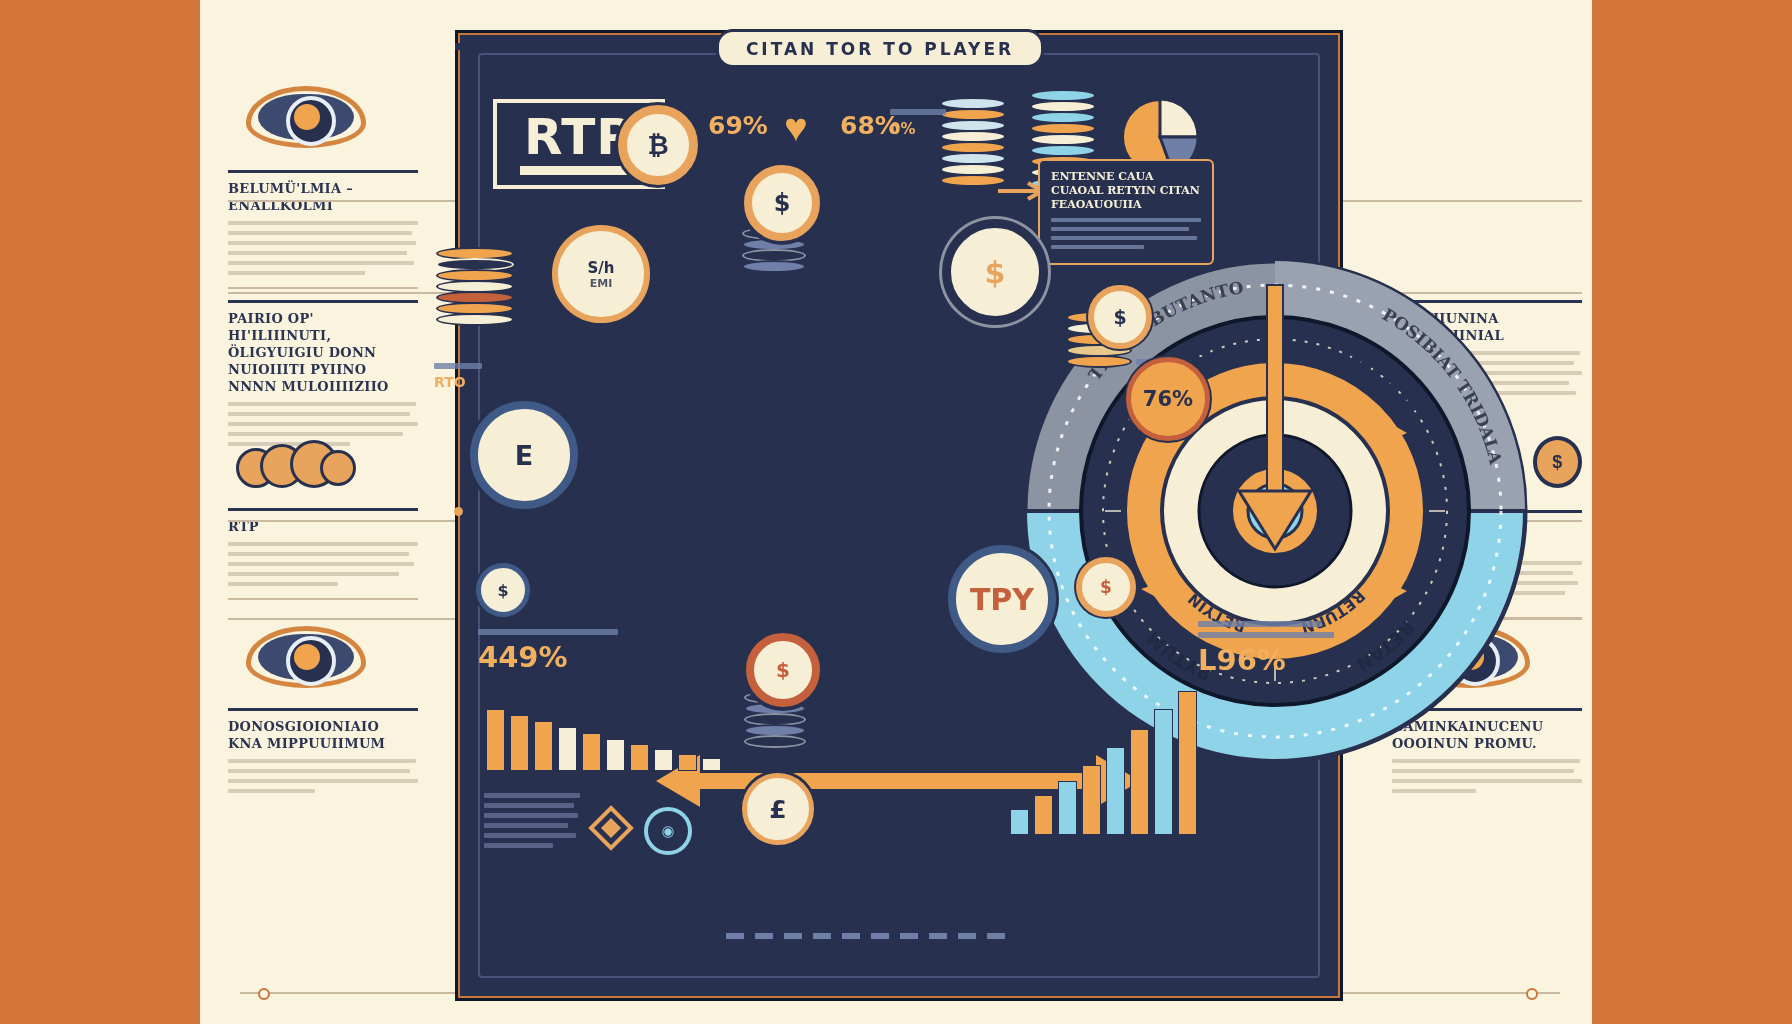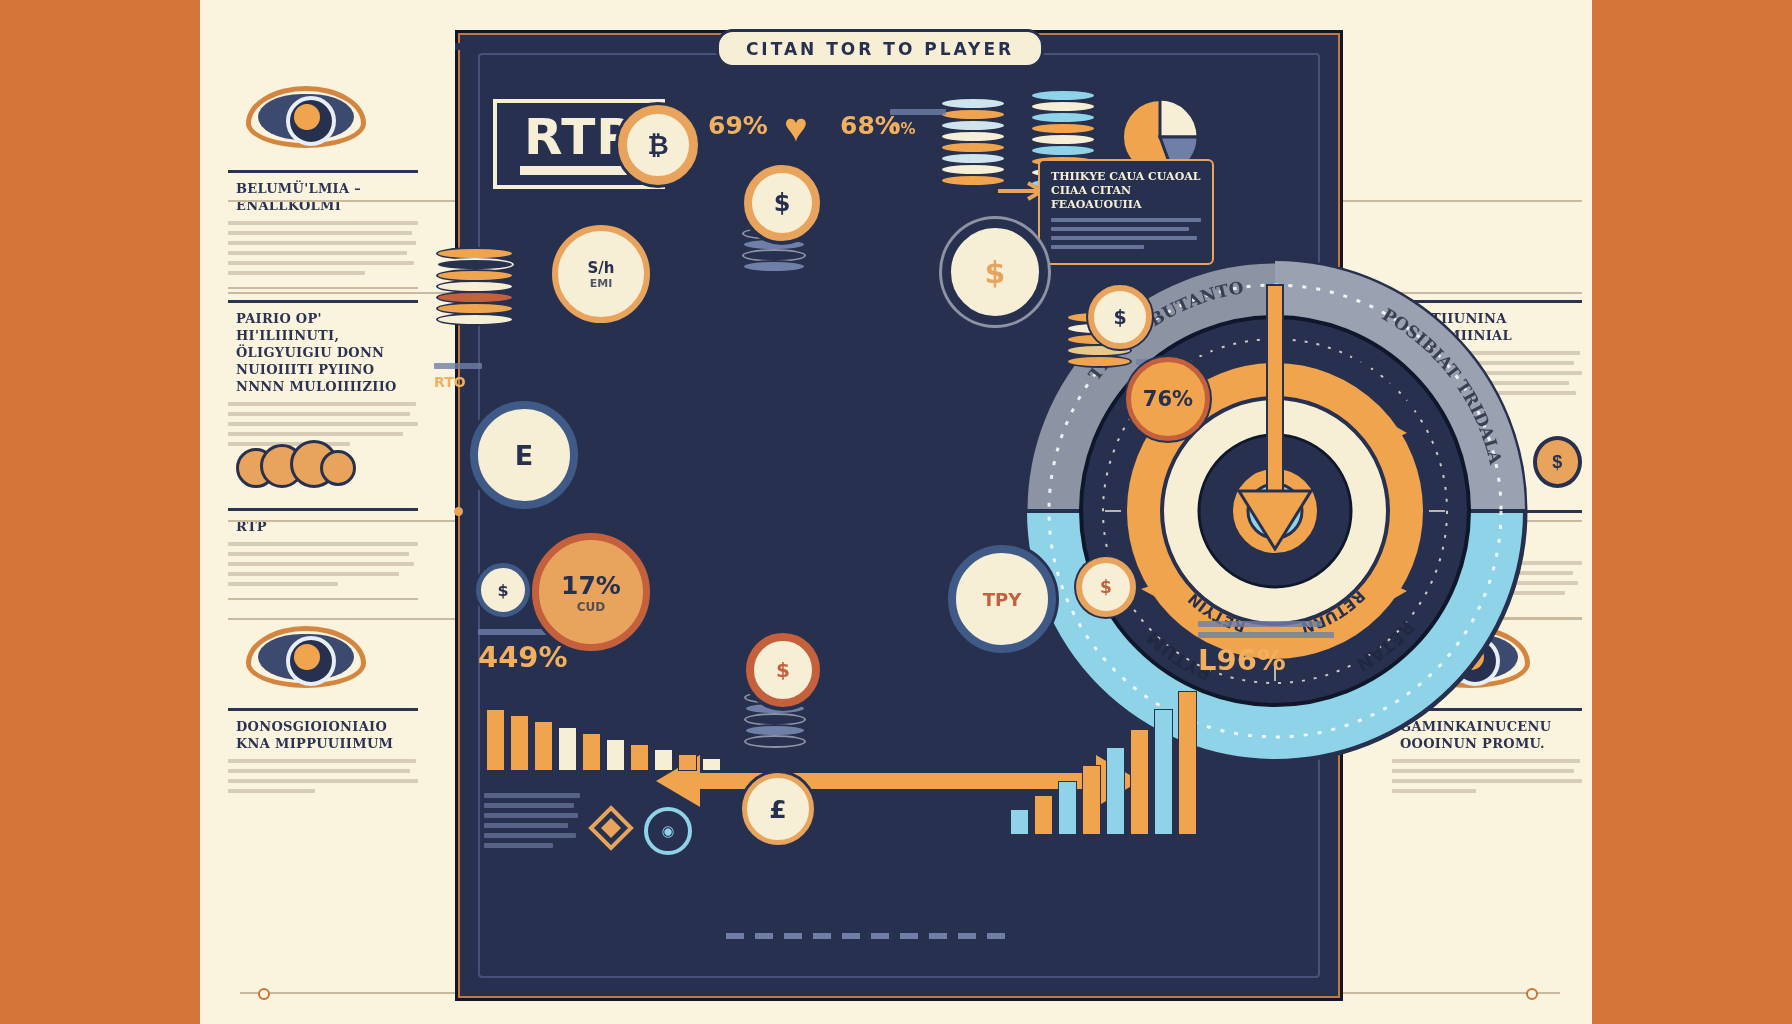--- a/index.html
+++ b/index.html
@@ -21,21 +21,21 @@
          border:4px solid #f6efd6;display:flex;flex-direction:column;align-items:center;
          justify-content:center;z-index:30;}
   .rtpbox .lbl{font-family:"DejaVu Sans",sans-serif;font-weight:700;font-size:50px;color:#f6efd6;
          line-height:48px;letter-spacing:1px;}
   .rtpbox .bar{width:118px;height:9px;background:#f6efd6;margin-top:5px;}
   .pct{position:absolute;font-family:"DejaVu Sans",sans-serif;font-weight:700;color:#f0b060;z-index:30;}
   .heart{position:absolute;z-index:30;color:#f0ab55;font-size:40px;line-height:40px;}
   
   .side{position:absolute;width:190px;}
   .side-title{font-family:"DejaVu Serif",serif;font-weight:700;font-size:13px;color:#2b3352;
-         letter-spacing:.3px;line-height:17px;margin:6px 0 7px 8px;}
+         letter-spacing:.3px;line-height:17px;margin:6px 0 7px 0;}
   .lines{display:block;}
   .ln{height:4px;background:#b9ac93;opacity:.55;margin-bottom:6px;border-radius:1px;}
   .hrule{height:2px;background:#cbb9a0;margin:12px 0 10px 0;}
   .topline{height:3px;background:#2b3352;margin-bottom:7px;}
   .eye{position:relative;width:120px;height:62px;}
   .eye .outer{position:absolute;inset:0;border:5px solid #d4853f;
          border-radius:50% 50% 50% 50%/60% 60% 40% 40%;}
   .eye .inner{position:absolute;left:12px;top:8px;right:12px;bottom:8px;background:#3d4a70;
          border-radius:50%/55%;}
   .eye .ring{position:absolute;left:40px;top:10px;width:42px;height:42px;border-radius:50%;
@@ -271,21 +271,21 @@
 
     <div class="chipstack" style="left:608px;top:280px;width:66px;">
       <i style="background:#f0a44e;"></i>
         <i style="background:#f6efd6;"></i>
       <i style="background:#f0a44e;"></i>
         <i style="background:#e8c98c;"></i>
       <i style="background:#f0a44e;"></i>
     </div>
 
     <div class="callout" style="left:580px;top:126px;">
-      <div class="t">THIIKYE CAUA CUAOAL CIIAA CITAN FEAOAUOUIIA</div>
+      <div class="t">ENTENNE CAUA CUAOAL RETYIN CITAN FEAOAUOUIIA</div>
       <div class="ln" style="width:100%"></div>
         <div class="ln" style="width:92%"></div>
       <div class="ln" style="width:97%"></div>
         <div class="ln" style="width:62%"></div>
     </div>
     <svg width="56" height="24" viewBox="0 0 56 24" style="position:absolute;left:540px;top:146px;z-index:33;">
       <path d="M0 12 L40 12 M30 4 L44 12 L30 20" stroke="#e8a45c" stroke-width="4" fill="none"></path>
     </svg>
 
     <svg class="wheel" viewBox="0 0 660 660">
@@ -392,28 +392,23 @@
                 border:9px solid #27314f;box-shadow:0 0 0 3px #8c93a3;color:#e8a45c;font-size:30px;">
       <span>$</span>
     </div>
 
     <div class="badge" style="left:12px;top:368px;width:92px;height:92px;background:#f6efd6;
                 border:8px solid #3f5a86;box-shadow:0 0 0 3px #27314f;color:#27314f;font-size:27px;">
       <span>E</span>
     </div>
 
 
-    <div class="badge" style="left:74px;top:500px;width:104px;height:104px;background:#e8a45c;
-                border:7px solid #c4603c;box-shadow:0 0 0 3px #27314f;flex-direction:column;color:#27314f;">
-      <span style="font-size:25px;">17%</span>
-      <span style="font-size:12px;opacity:.75;">CUD</span>
-    </div>
 
     <div class="badge" style="left:490px;top:512px;width:92px;height:92px;background:#f6efd6;
-                border:8px solid #3f5a86;box-shadow:0 0 0 3px #27314f;color:#c4603c;font-size:18px;">
+                border:8px solid #3f5a86;box-shadow:0 0 0 3px #27314f;color:#c4603c;font-size:30px;">
       <span>TPY</span>
     </div>
 
     <div class="badge" style="left:668px;top:324px;width:74px;height:74px;background:#f0a44e;
                 border:5px solid #c4603c;box-shadow:0 0 0 2px #27314f;color:#27314f;font-size:21px;">
       <span>76%</span>
     </div>
 
     <div class="badge" style="left:630px;top:252px;width:52px;height:52px;background:#f6efd6;
                 border:6px solid #e8a45c;box-shadow:0 0 0 2px #27314f;color:#27314f;font-size:19px;">

